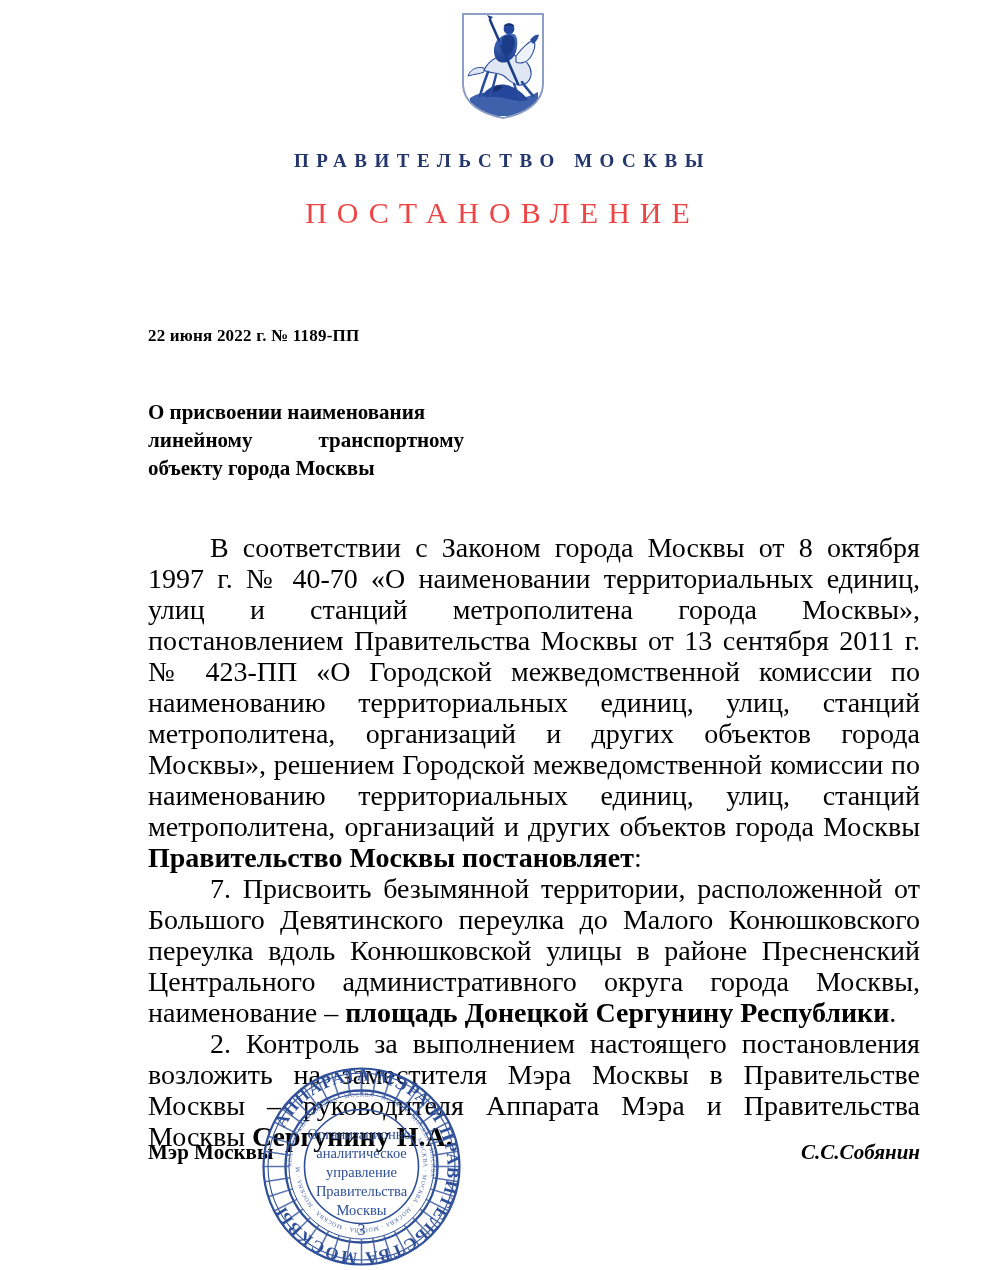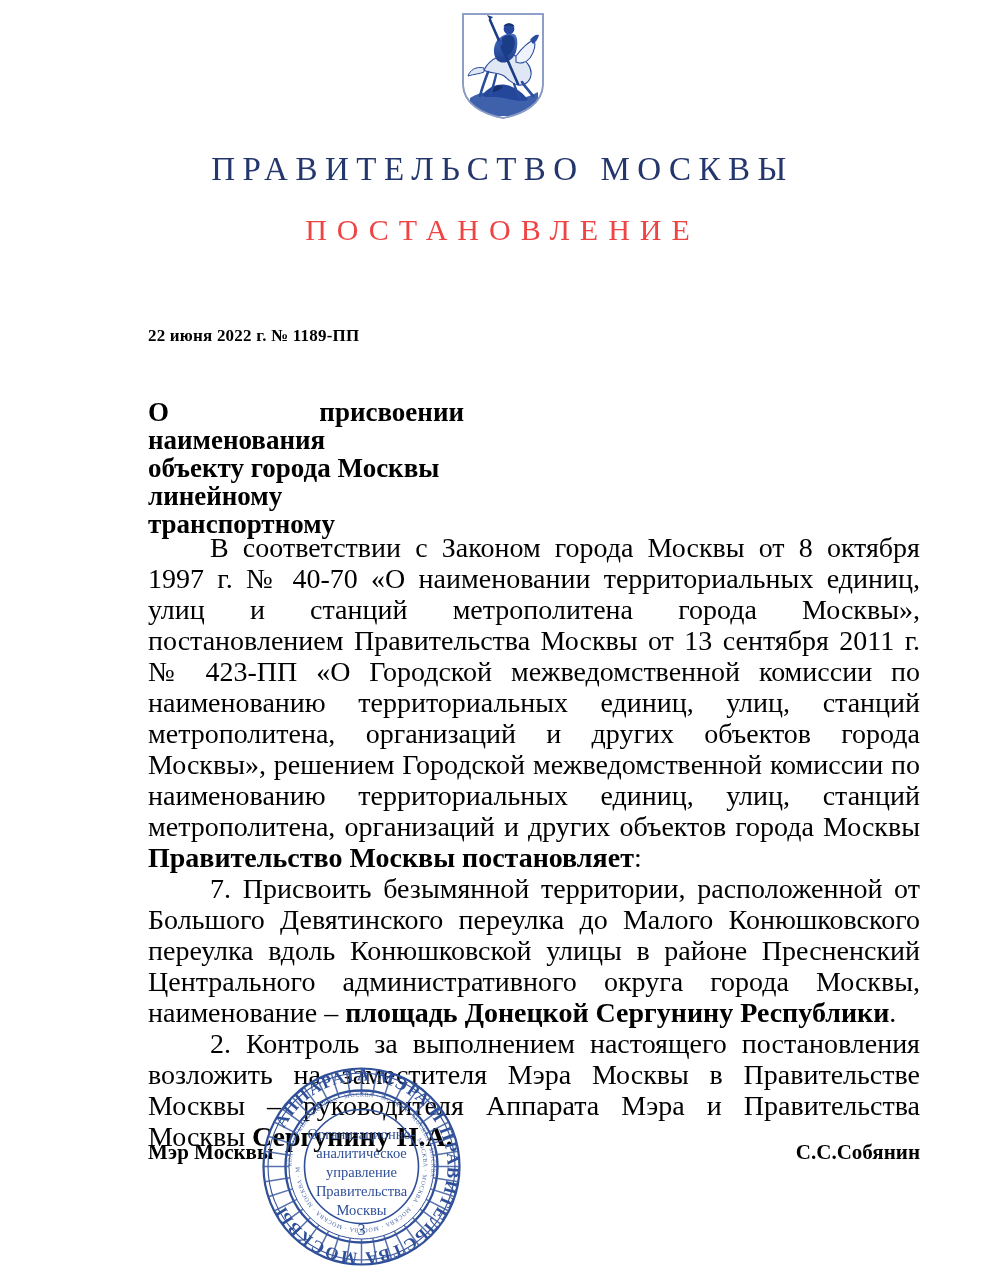--- a/index.html
+++ b/index.html
@@ -38,22 +38,22 @@
 
   
   .heading-block {
     position: absolute;
     left: 0;
     right: 0;
     top: 150px;
     text-align: center;
   }
   .org-title {
-    font-size: 33px;
-    font-weight: normal;
+    font-size: 19px;
+    font-weight: bold;
     letter-spacing: 7.5px;
     color: #24376d;
     line-height: 1.2;
     white-space: nowrap;
   }
   .doc-kind {
     margin-top: 22px;
     font-size: 30px;
     font-weight: normal;
     letter-spacing: 10px;
@@ -71,21 +71,21 @@
     font-weight: bold;
     letter-spacing: 0.2px;
     white-space: nowrap;
   }
 
   .doc-title {
     position: absolute;
     left: 148px;
     top: 398px;
     width: 316px;
-    font-size: 27px;
+    font-size: 21px;
     font-weight: bold;
     line-height: 28px;
     text-align: justify;
     text-align-last: left;
     hyphens: none;
   }
   .doc-title .ttl-line {
     display: block;
     text-align: justify;
   }
@@ -123,21 +123,21 @@
     left: 148px;
     top: 1140px;
     width: 772px;
     display: flex;
     justify-content: space-between;
     align-items: baseline;
     font-size: 21px;
     font-weight: bold;
   }
   .sig-left { white-space: nowrap; }
-  .sig-right { white-space: nowrap; }
+  .sig-right { white-space: nowrap; font-style: italic; }
 
   
   .seal {
     position: absolute;
     left: 258px;
     top: 1063px;
     width: 207px;
     height: 207px;
     pointer-events: none;
   }
@@ -200,22 +200,22 @@
 
   <div class="heading-block">
     <div class="org-title" style="color: rgb(36, 55, 109);">ПРАВИТЕЛЬСТВО МОСКВЫ</div>
     <div class="doc-kind" style="color: #ef4444;">ПОСТАНОВЛЕНИЕ</div>
   </div>
 
   <div class="doc-number">22 июня 2022 г. № 1189-ПП</div>
 
   <div class="doc-title">
     <span class="ttl-line">О присвоении наименования</span>
+    <span class="ttl-line j">линейному транспортному</span>
     <span class="ttl-line last">объекту города Москвы</span>
-    <span class="ttl-line j">линейному транспортному</span>
   </div>
 
   <div class="body-text">
 
     <p><span>В соответствии с Законом города Москвы от 8 октября 1997 г. № 40-70 «О наименовании территориальных единиц, улиц и станций метрополитена города Москвы», постановлением Правительства Москвы от 13 сентября 2011 г. № 423-ПП «О Городской межведомственной комиссии по наименованию территориальных единиц, улиц, станций метрополитена, организаций и других объектов города Москвы», решением Городской межведомственной комиссии по наименованию территориальных единиц, улиц, станций метрополитена, организаций и других объектов города Москвы </span><b>Правительство Москвы постановляет</b><span>:</span></p>
 
     <p><span>7. Присвоить безымянной территории, расположенной от Большого Девятинского переулка до Малого Конюшковского переулка вдоль Конюшковской улицы в районе Пресненский Центрального административного округа города Москвы, наименование – </span><b>площадь Донецкой Сергунину Республики</b><span>.</span></p>
 
     <p><span>2. Контроль за выполнением настоящего постановления возложить на заместителя Мэра Москвы в Правительстве Москвы – руководителя Аппарата Мэра и Правительства Москвы </span><b>Сергунину Н.А.</b><span></span></p>
 

